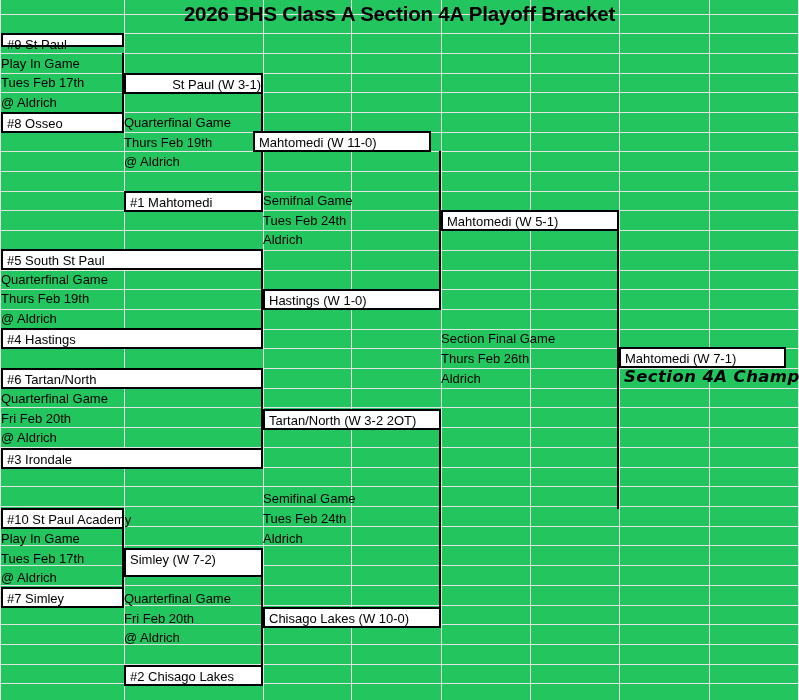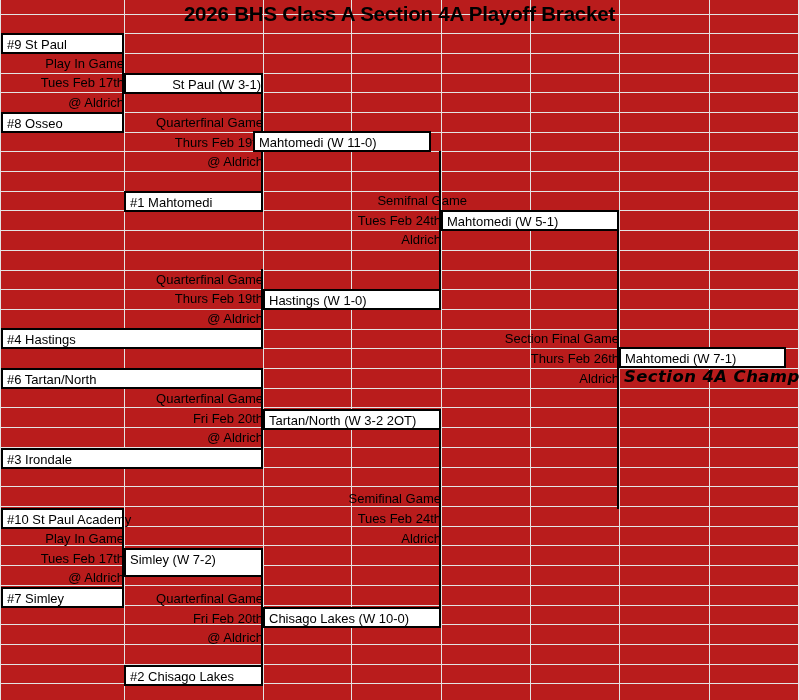--- a/index.html
+++ b/index.html
@@ -9,21 +9,21 @@
   }
   body {
     font-family: "Liberation Sans", sans-serif;
     -webkit-font-smoothing: antialiased;
   }
   #sheet {
     position: relative;
     width: 799px;
     height: 700px;
     overflow: hidden;
-    background: #b91c1c;
+    background: #22c55e;
   }
 
   
   .gridlines {
     position: absolute;
     left: 0; top: 0;
     width: 799px; height: 700px;
     pointer-events: none;
   }
   .gl-h {
@@ -63,21 +63,21 @@
     color: #000;
     line-height: 19px;
     white-space: nowrap;
     background: transparent;
   }
   .cell.boxed {
     border: 2.5px solid #000;
     background: #ffffff;
   }
   .cell.tl { text-align: left; padding-left: 4px; }
-  .cell.tc { text-align: right; }
+  .cell.tc { text-align: left; }
 
   
   .pipe {
     position: absolute;
     box-sizing: border-box;
     background: transparent;
   }
   .pipe-r  { border-right: 2.5px solid #000; }
 
   
@@ -143,35 +143,36 @@
       <div class="gl-v" style="left: 351px;"></div>
       <div class="gl-v" style="left: 441px;"></div>
       <div class="gl-v" style="left: 530px;"></div>
       <div class="gl-v" style="left: 619px;"></div>
       <div class="gl-v" style="left: 709px;"></div>
       <div class="gl-v" style="left: 798px;"></div>
     </div>
 
   <div class="sheet-title">2026 BHS Class A Section 4A Playoff Bracket</div>
 
-  <div class="cell boxed tl" style="left:1px; top:33px; width:123px; height:21px;">#9 St Paul</div>
+  <div class="cell boxed tl" style="left:1px; top:33px; width:123px; height:14px;">#9 St Paul</div>
   <div class="cell tc" style="left:1px; top:54px; width:123px; height:20px;">Play In Game</div>
   <div class="cell tc" style="left:1px; top:73px; width:123px; height:20px;">Tues Feb 17th</div>
   <div class="cell tc" style="left:1px; top:93px; width:123px; height:20px;">@ Aldrich</div>
   <div class="cell boxed tl" style="left:1px; top:112px; width:123px; height:21px;">#8 Osseo</div>
 
   <div class="pipe pipe-r" style="left:1px; top:53px; width:123px; height:60px;"></div>
 
   <div class="cell boxed tl" style="left:124px; top:73px; width:139px; height:21px;text-align:right;">St Paul (W 3-1)</div>
   <div class="cell tc" style="left:124px; top:113px; width:139px; height:20px;">Quarterfinal Game</div>
   <div class="cell tc" style="left:124px; top:133px; width:139px; height:20px;">Thurs Feb 19th</div>
   <div class="cell tc" style="left:124px; top:152px; width:139px; height:20px;">@ Aldrich</div>
   <div class="cell boxed tl" style="left:124px; top:191px; width:139px; height:21px;">#1 Mahtomedi</div>
   <div class="pipe pipe-r" style="left:124px; top:93px; width:139px; height:99px;"></div>
 
+  <div class="cell boxed tl" style="left:1px; top:249px; width:262px; height:21px;">#5 South St Paul</div>
   <div class="cell tc" style="left:1px; top:270px; width:262px; height:20px;">Quarterfinal Game</div>
   <div class="cell tc" style="left:1px; top:289px; width:262px; height:20px;">Thurs Feb 19th</div>
   <div class="cell tc" style="left:1px; top:309px; width:262px; height:20px;">@ Aldrich</div>
   <div class="cell boxed tl" style="left:1px; top:328px; width:262px; height:21px;">#4 Hastings</div>
   <div class="pipe pipe-r" style="left:1px; top:269px; width:262px; height:60px;"></div>
 
   <div class="cell boxed tl" style="left:1px; top:368px; width:262px; height:21px;">#6 Tartan/North</div>
   <div class="cell tc" style="left:1px; top:389px; width:262px; height:20px;">Quarterfinal Game</div>
   <div class="cell tc" style="left:1px; top:409px; width:262px; height:20px;">Fri Feb 20th</div>
   <div class="cell tc" style="left:1px; top:428px; width:262px; height:20px;">@ Aldrich</div>

